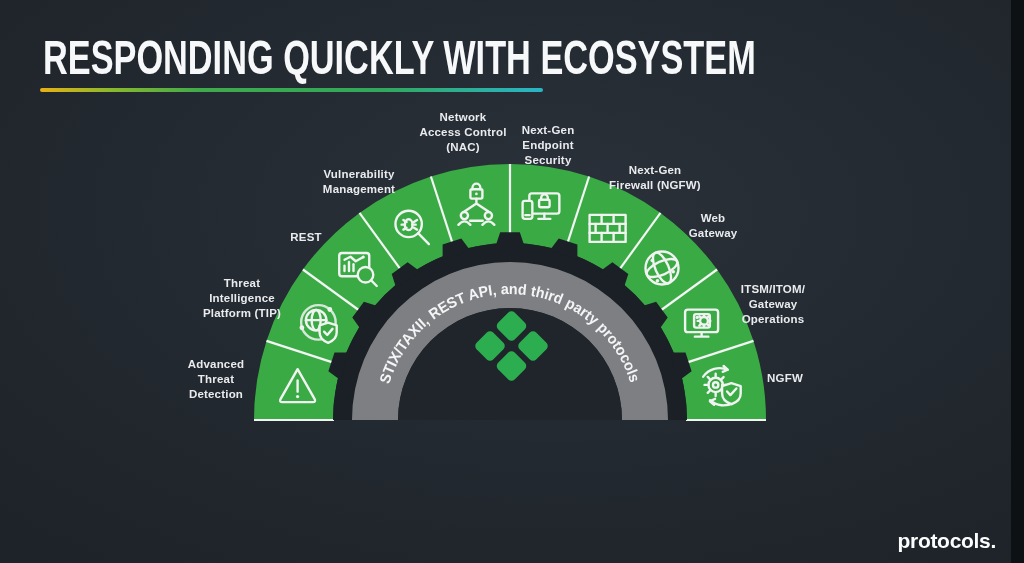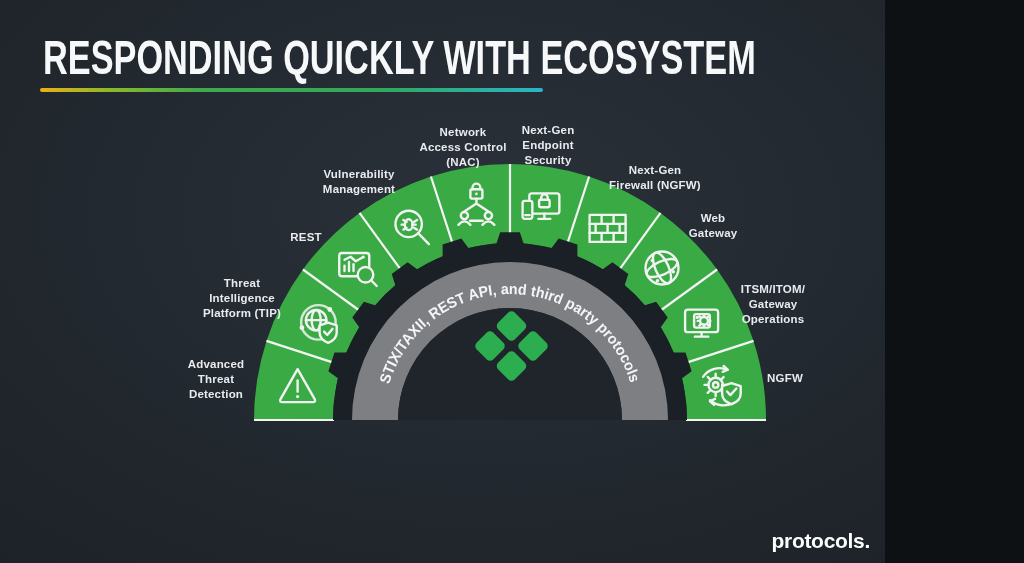--- a/index.html
+++ b/index.html
@@ -1,17 +1,17 @@
 <!DOCTYPE html>
 <html style="--green: #3aaa45; --logo: #2cad4f; --gray: #7d7f82; --ring: #1a2025; --disc: #1f252b; --line: #f2f5f3; --u0: #e9b014; --u1: #3faa4b; --u2: #29b5c8;"><head>
 <meta charset="utf-8">
 <style>
   html,body{margin:0;padding:0;background:#0d1114;}
   .slide{
-    position:relative;width:885px;height:563px;overflow:hidden;
+    position:relative;width:1011px;height:563px;overflow:hidden;
     font-family:"Liberation Sans",sans-serif;
     background:radial-gradient(130% 130% at 55% 38%, #2a313a 0%, #20262c 45%, #161b20 100%);
   }
   .title{
     position:absolute;left:43px;top:33px;margin:0;
     font-weight:700;font-size:49px;line-height:1;color:#f7f8f9;
     white-space:nowrap;transform:scaleX(.70);transform-origin:left top;
     letter-spacing:0;
   }
   .title-underline{
@@ -191,21 +191,21 @@
 
   <div class="seg-label" style="left:216px;top:379px">Advanced
 Threat
 Detection</div>
   <div class="seg-label" style="left:242px;top:298px">Threat
 Intelligence
 Platform (TIP)</div>
   <div class="seg-label" style="left:306px;top:237px">REST</div>
   <div class="seg-label" style="left:359px;top:182px">Vulnerability
 Management</div>
-  <div class="seg-label" style="left:463px;top:147px">Network
+  <div class="seg-label" style="left:463px;top:132px">Network
 Access Control
 (NAC)</div>
   <div class="seg-label" style="left:548px;top:145px">Next-Gen
 Endpoint
 Security</div>
   <div class="seg-label" style="left:655px;top:178px">Next-Gen
 Firewall (NGFW)</div>
   <div class="seg-label" style="left:713px;top:226px">Web
 Gateway</div>
   <div class="seg-label" style="left:773px;top:304px">ITSM/ITOM/

